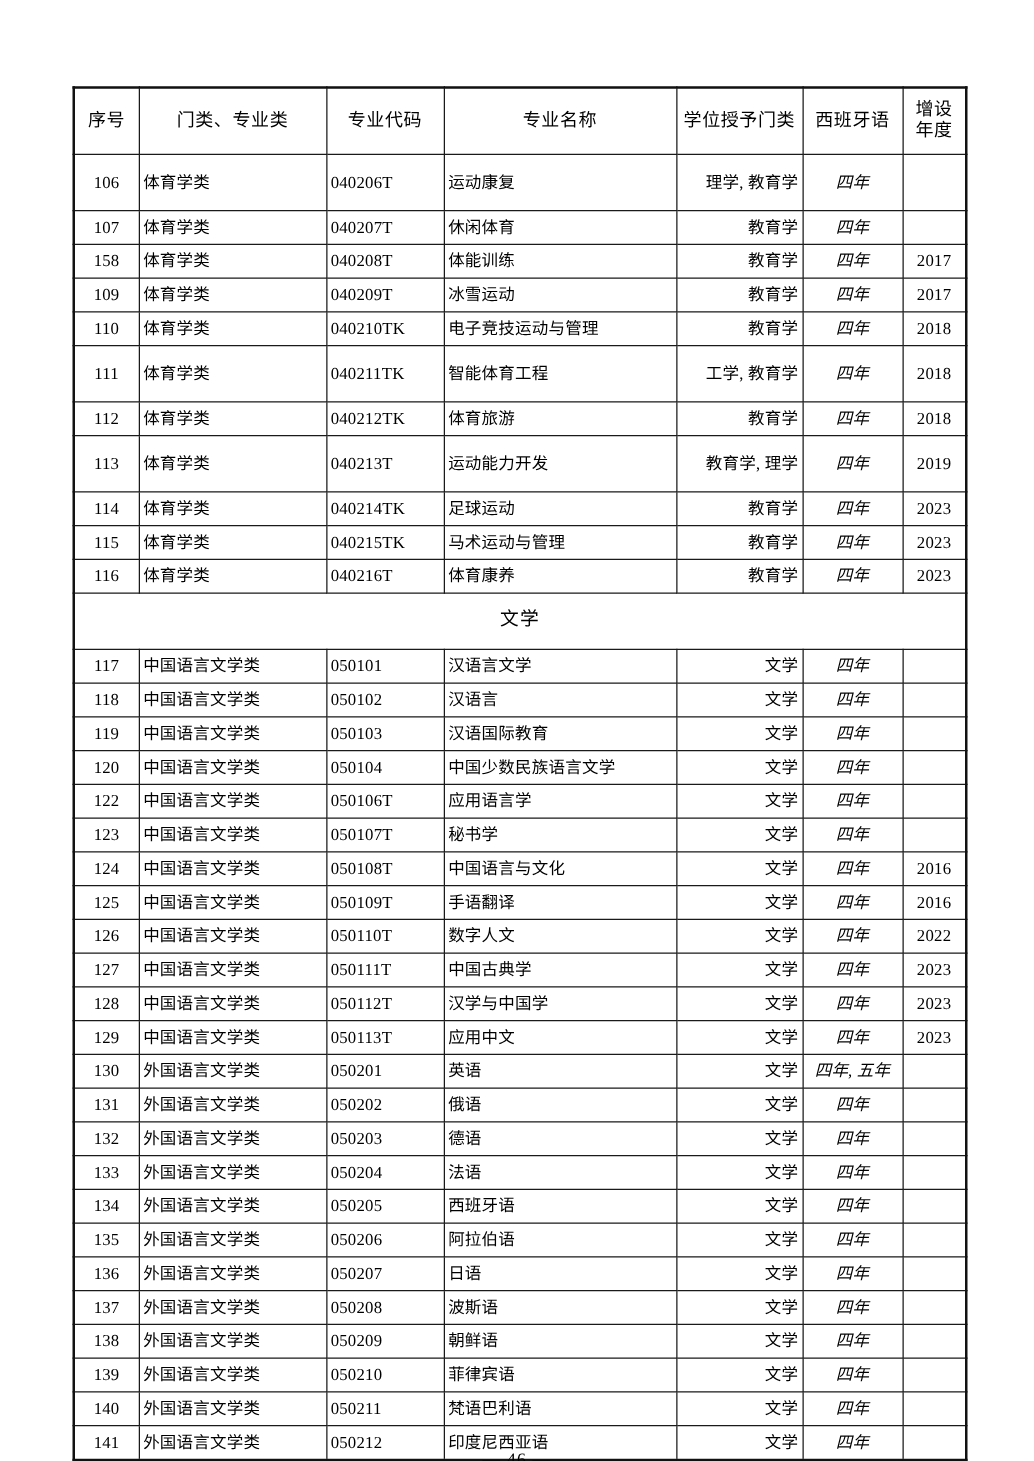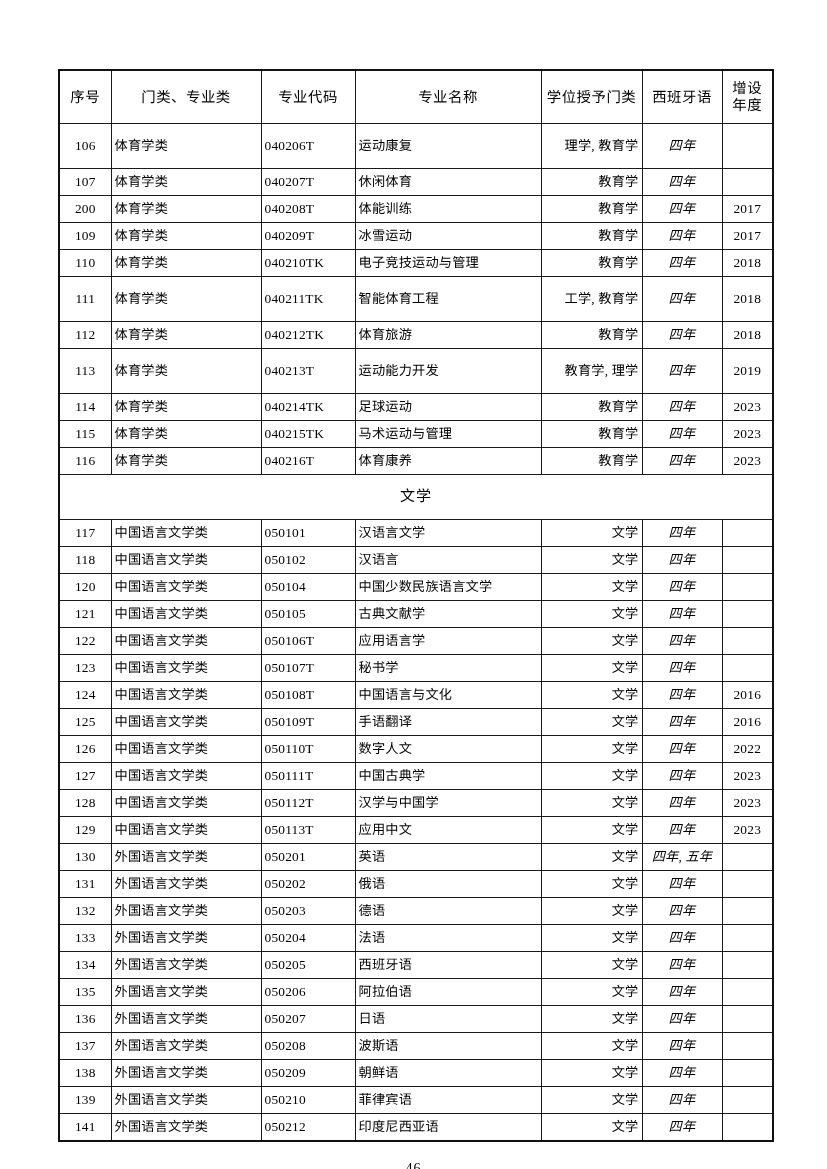--- a/index.html
+++ b/index.html
@@ -169,21 +169,21 @@
           <tr class="data-row">
             <td class="seq">107</td>
             <td class="cat">体育学类</td>
             <td class="code">040207T</td>
             <td class="name">休闲体育</td>
             <td class="degree">教育学</td>
             <td class="years">四年</td>
             <td class="added"></td>
           </tr>
           <tr class="data-row">
-            <td class="seq">200</td>
+            <td class="seq">158</td>
             <td class="cat">体育学类</td>
             <td class="code">040208T</td>
             <td class="name">体能训练</td>
             <td class="degree">教育学</td>
             <td class="years">四年</td>
             <td class="added">2017</td>
           </tr>
           <tr class="data-row">
             <td class="seq">109</td>
             <td class="cat">体育学类</td>
@@ -271,38 +271,38 @@
           <tr class="data-row">
             <td class="seq">118</td>
             <td class="cat">中国语言文学类</td>
             <td class="code">050102</td>
             <td class="name">汉语言</td>
             <td class="degree">文学</td>
             <td class="years">四年</td>
             <td class="added"></td>
           </tr>
           <tr class="data-row">
+            <td class="seq">119</td>
+            <td class="cat">中国语言文学类</td>
+            <td class="code">050103</td>
+            <td class="name">汉语国际教育</td>
+            <td class="degree">文学</td>
+            <td class="years">四年</td>
+            <td class="added"></td>
+          </tr>
+          <tr class="data-row">
             <td class="seq">120</td>
             <td class="cat">中国语言文学类</td>
             <td class="code">050104</td>
             <td class="name">中国少数民族语言文学</td>
             <td class="degree">文学</td>
             <td class="years">四年</td>
             <td class="added"></td>
           </tr>
           <tr class="data-row">
-            <td class="seq">121</td>
-            <td class="cat">中国语言文学类</td>
-            <td class="code">050105</td>
-            <td class="name">古典文献学</td>
-            <td class="degree">文学</td>
-            <td class="years">四年</td>
-            <td class="added"></td>
-          </tr>
-          <tr class="data-row">
             <td class="seq">122</td>
             <td class="cat">中国语言文学类</td>
             <td class="code">050106T</td>
             <td class="name">应用语言学</td>
             <td class="degree">文学</td>
             <td class="years">四年</td>
             <td class="added"></td>
           </tr>
           <tr class="data-row">
             <td class="seq">123</td>
@@ -446,20 +446,29 @@
             <td class="name">朝鲜语</td>
             <td class="degree">文学</td>
             <td class="years">四年</td>
             <td class="added"></td>
           </tr>
           <tr class="data-row">
             <td class="seq">139</td>
             <td class="cat">外国语言文学类</td>
             <td class="code">050210</td>
             <td class="name">菲律宾语</td>
+            <td class="degree">文学</td>
+            <td class="years">四年</td>
+            <td class="added"></td>
+          </tr>
+          <tr class="data-row">
+            <td class="seq">140</td>
+            <td class="cat">外国语言文学类</td>
+            <td class="code">050211</td>
+            <td class="name">梵语巴利语</td>
             <td class="degree">文学</td>
             <td class="years">四年</td>
             <td class="added"></td>
           </tr>
           <tr class="data-row">
             <td class="seq">141</td>
             <td class="cat">外国语言文学类</td>
             <td class="code">050212</td>
             <td class="name">印度尼西亚语</td>
             <td class="degree">文学</td>

